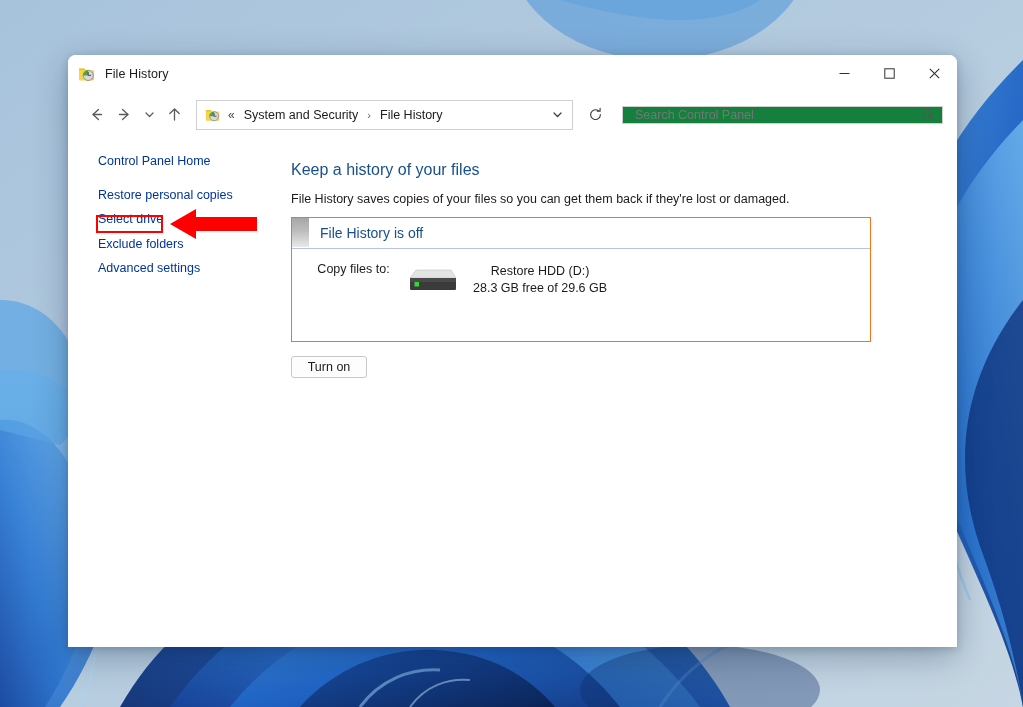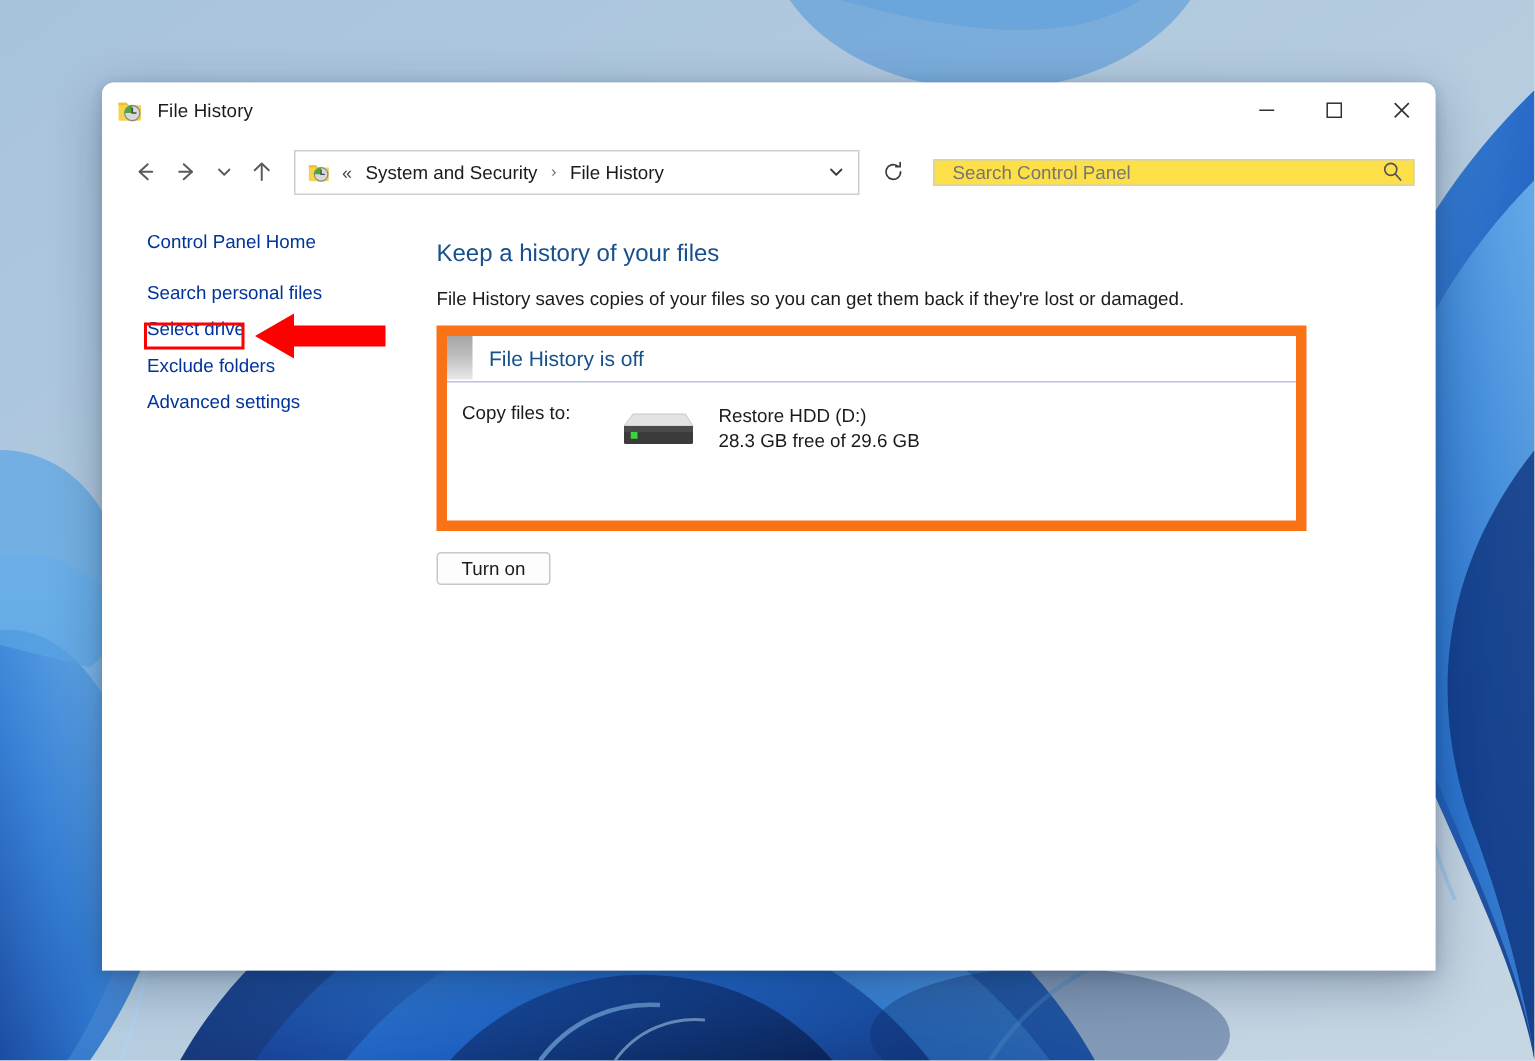--- a/index.html
+++ b/index.html
@@ -142,21 +142,21 @@
     display: flex; align-items: center; justify-content: center;
     color: #3a3a3a;
     border: 1px solid transparent;
   }
 
   .searchbox {
     margin-left: 11px;
     flex: 1 1 auto;
     height: 18px;
     border: 1px solid #cfcfcf;
-    background: #fde047;
+    background: #15803d;
     display: flex;
     align-items: center;
     box-sizing: border-box;
     padding: 0 6px 0 10px;
   }
   .searchbox input {
     flex: 1 1 auto;
     border: none;
     outline: none;
     font-family: "Liberation Sans", sans-serif;
@@ -231,24 +231,25 @@
     line-height: 1;
   }
   .page-desc {
     font-size: 12.5px;
     color: #1b1b1b;
     margin: 0 0 11px 0;
     line-height: 1;
   }
 
   .panel {
-    border: 7px solid #f97316;
+    border: 1px solid #f97316;
     width: 580px;
     box-sizing: border-box;
     background: #fff;
+    text-align: center;
   }
   .panel-head {
     height: 30px;
     display: flex;
     align-items: center;
     border-bottom: 1px solid #b9c2de;
   }
   .panel-head-swatch {
     width: 17px;
     height: 29px;
@@ -476,21 +477,21 @@
           <line x1="9.8" y1="9.5" x2="13.6" y2="13.9" stroke="currentColor" stroke-width="1.2" stroke-linecap="round"></line>
         </svg>
       </span>
     </div>
   </div>
 
   <div class="wbody">
 
     <div class="sidebar">
       <a class="side-link side-home" href="#">Control Panel Home</a>
-      <a class="side-link side-item" href="#">Search personal files</a>
+      <a class="side-link side-item" href="#">Restore personal copies</a>
       <a class="side-link side-item" href="#">Select drive</a>
       <a class="side-link side-item" href="#">Exclude folders</a>
       <a class="side-link side-item" href="#">Advanced settings</a>
 
     </div>
 
     <div class="main">
 
       <h1 class="page-title">Keep a history of your files</h1>
       <p class="page-desc">File History saves copies of your files so you can get them back if they're lost or damaged.</p>

